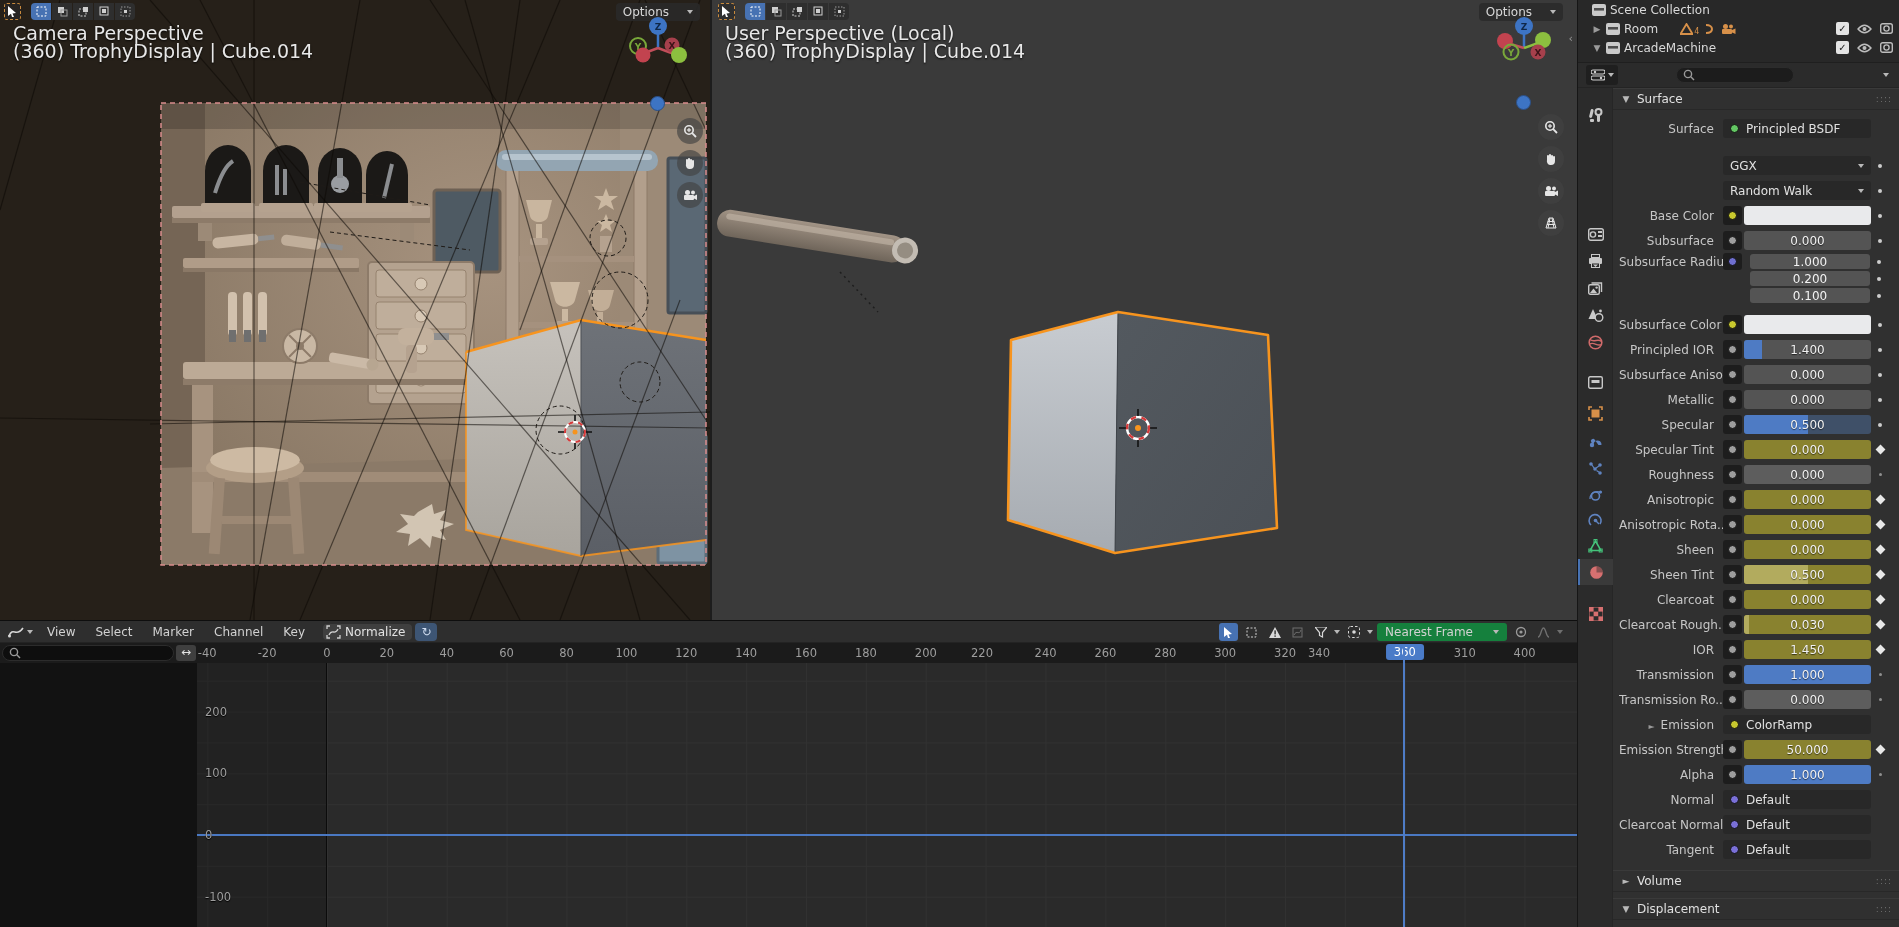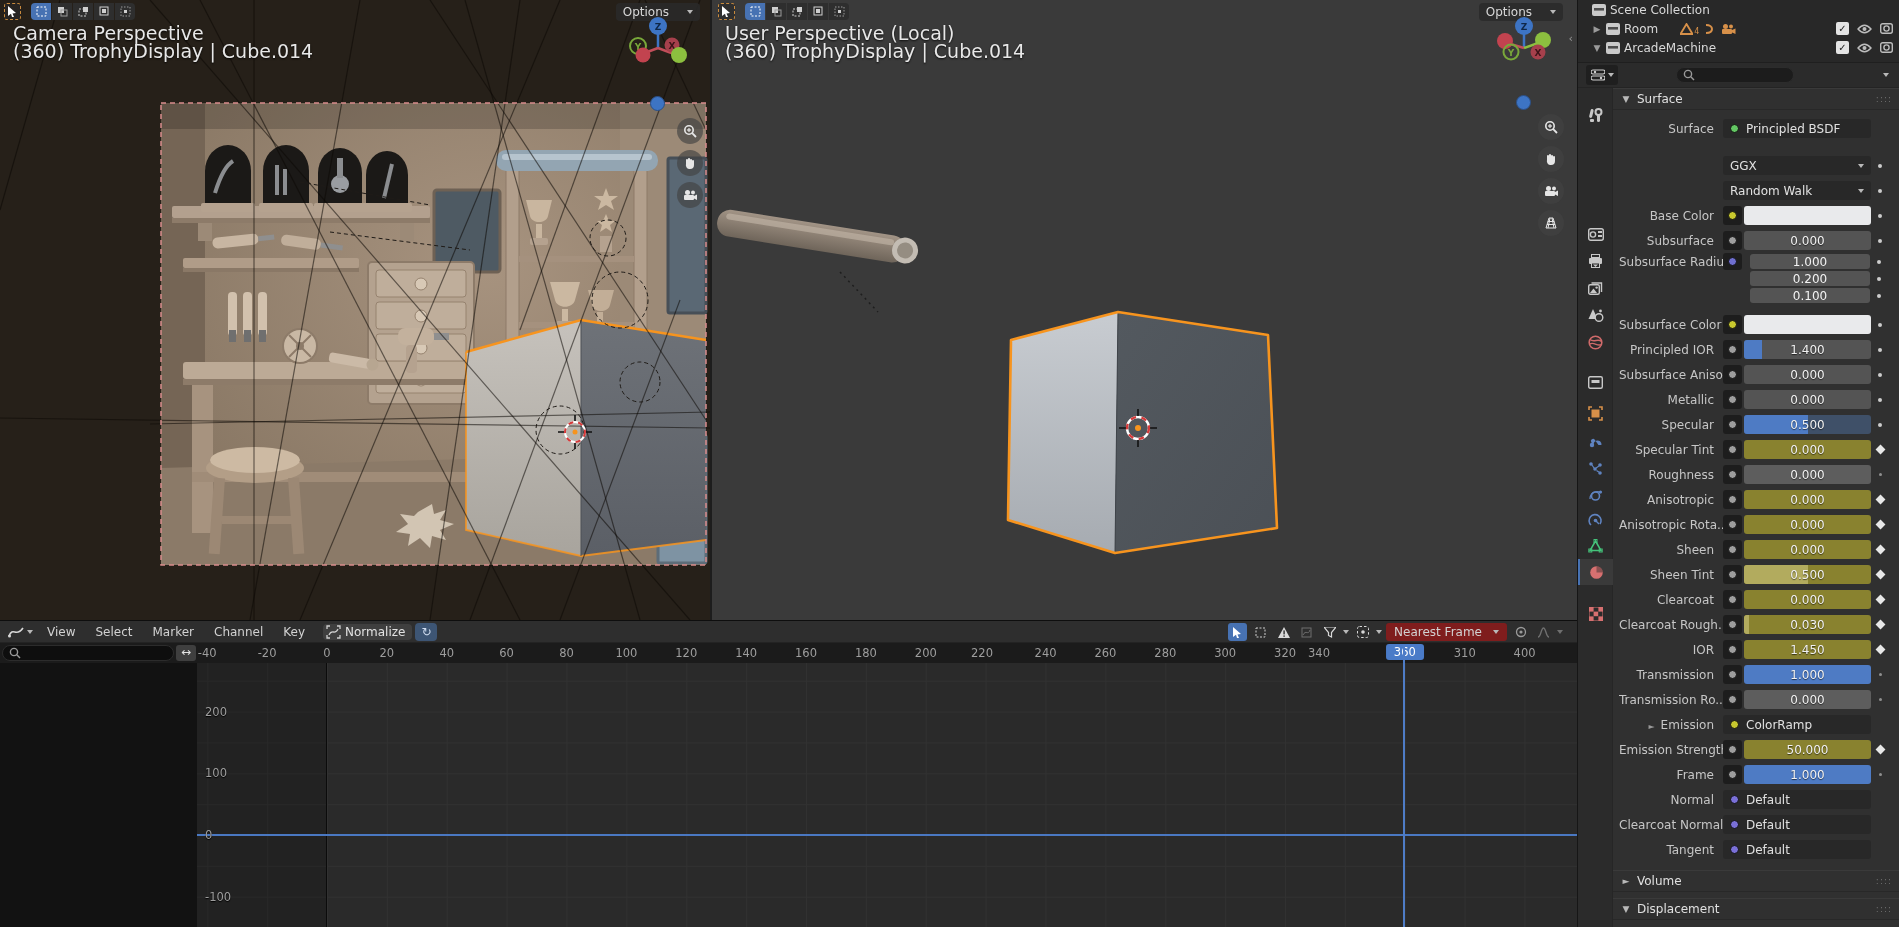--- a/index.html
+++ b/index.html
@@ -31,21 +31,21 @@
   #graph-header{position:absolute;left:0;top:0;width:100%;height:22px;background:#2e2e2e;border-bottom:1px solid #232323;display:flex;align-items:center}
   .menu-item{color:#d2d2d2;padding:0 10px;line-height:22px}
   .hgroup{display:flex;align-items:center;gap:6px;margin-left:4px}
   .editor-type-btn{display:flex;align-items:center;gap:3px;padding:1px 4px;border-radius:3px}
   .normalize-btn{display:flex;align-items:center;gap:4px;background:#3f3f3f;border-radius:4px;padding:1px 7px 1px 3px;margin-left:8px;color:#e2e2e2}
   .refresh-btn{width:22px;height:18px;background:#3d5574;border-radius:4px;margin-left:3px;display:flex;align-items:center;justify-content:center;color:#cfdcef;font-size:12px}
   .hdr-right{position:absolute;right:14px;top:2px;display:flex;align-items:center;gap:4px}
   .hbtn{width:19px;height:18px;border-radius:3px;display:flex;align-items:center;justify-content:center;color:#cfcfcf}
   .hbtn.active{background:#4772b3}
   .hbtn.dim{color:#6f6f6f}
-  .dropdown{height:18px;background:#7f1d1d;border-radius:3px;display:flex;align-items:center;gap:11px;padding:0 8px;color:#d2d2d2}
+  .dropdown{height:18px;background:#15803d;border-radius:3px;display:flex;align-items:center;gap:20px;padding:0 8px;color:#d2d2d2}
   #ruler{position:absolute;left:196px;top:22px;width:1381px;height:20px;background:#1b1b1b;overflow:hidden}
   #ruler .tick{position:absolute;top:3px;transform:translateX(-50%);color:#9e9e9e;font-size:11.5px}
   #ruler .tick.current{top:1px;background:#4a7bc8;color:#fff;border-radius:3px;padding:1px 8px;font-size:11.5px}
   #chan-search-row{position:absolute;left:0;top:22px;width:196px;height:20px;background:#1b1b1b;display:flex;align-items:center}
   .search-pill{height:16px;background:#0e0e0e;border:1px solid #2c2c2c;border-radius:8px;display:flex;align-items:center;padding:0 6px;color:#9a9a9a}
   #chan-sidebar{position:absolute;left:0;top:42px;width:197px;height:265px;background:#121212}
   #plot{position:absolute;left:197px;top:42px;width:1380px;height:265px;background-color:#2a2a2a;
     background-image:linear-gradient(#313131 1px,transparent 1px),linear-gradient(90deg,#313131 1px,transparent 1px);
     background-size:100% 30.85px,59.88px 100%;background-position:0 17.75px,10.24px 0;overflow:hidden}
   #plot .prezero{position:absolute;left:0;top:0;width:130px;height:100%;background:rgba(0,0,0,.18);border-right:1px solid #0b0b0b}
@@ -1215,21 +1215,21 @@
               <div class="slider olive">
                 <span class="val">50.000</span>
               </div>
             </div>
           <div class="deco">
               <span class="diamond"></span>
             </div>
         </div>
 
         <div class="prow">
-          <span class="plabel">Frame</span>
+          <span class="plabel">Alpha</span>
           <div class="fieldzone">
               <div class="socket">
                 <span class="dotc" style="background:#9e9e9e"></span>
               </div>
               <div class="slider bluebg">
                 <span class="val">1.000</span>
               </div>
             </div>
           <div class="deco">
               <span class="sdot"></span>

